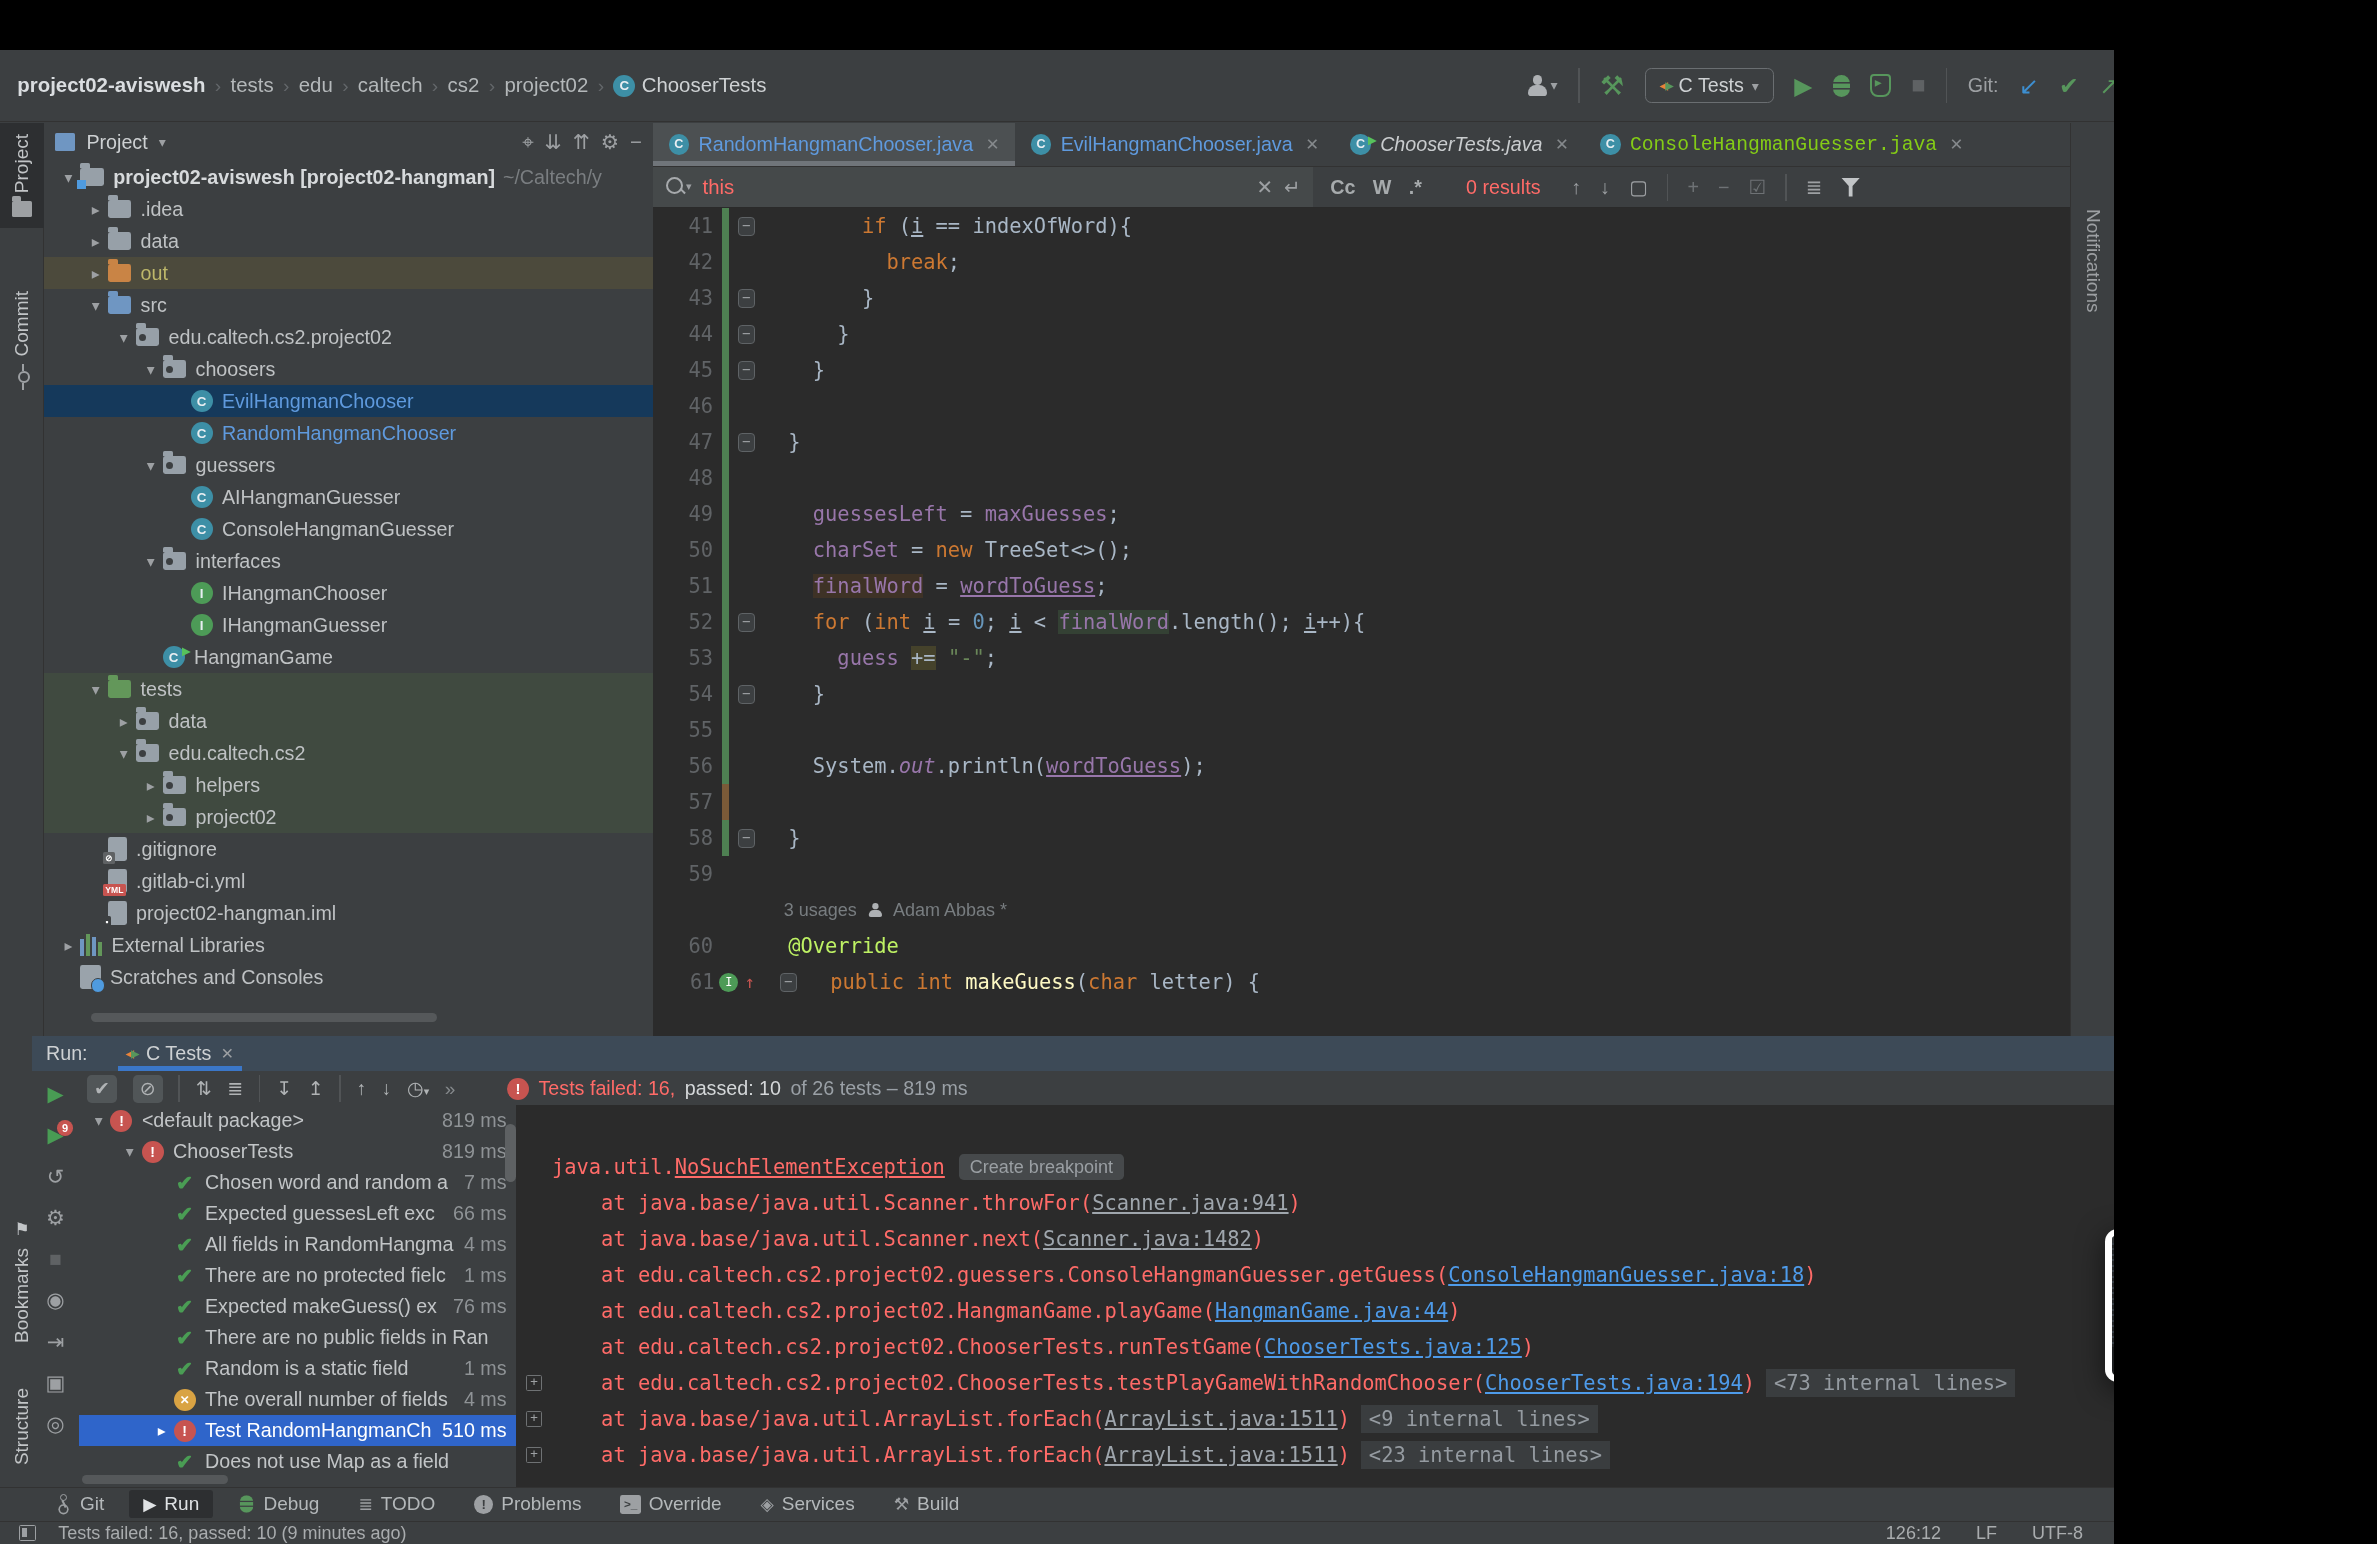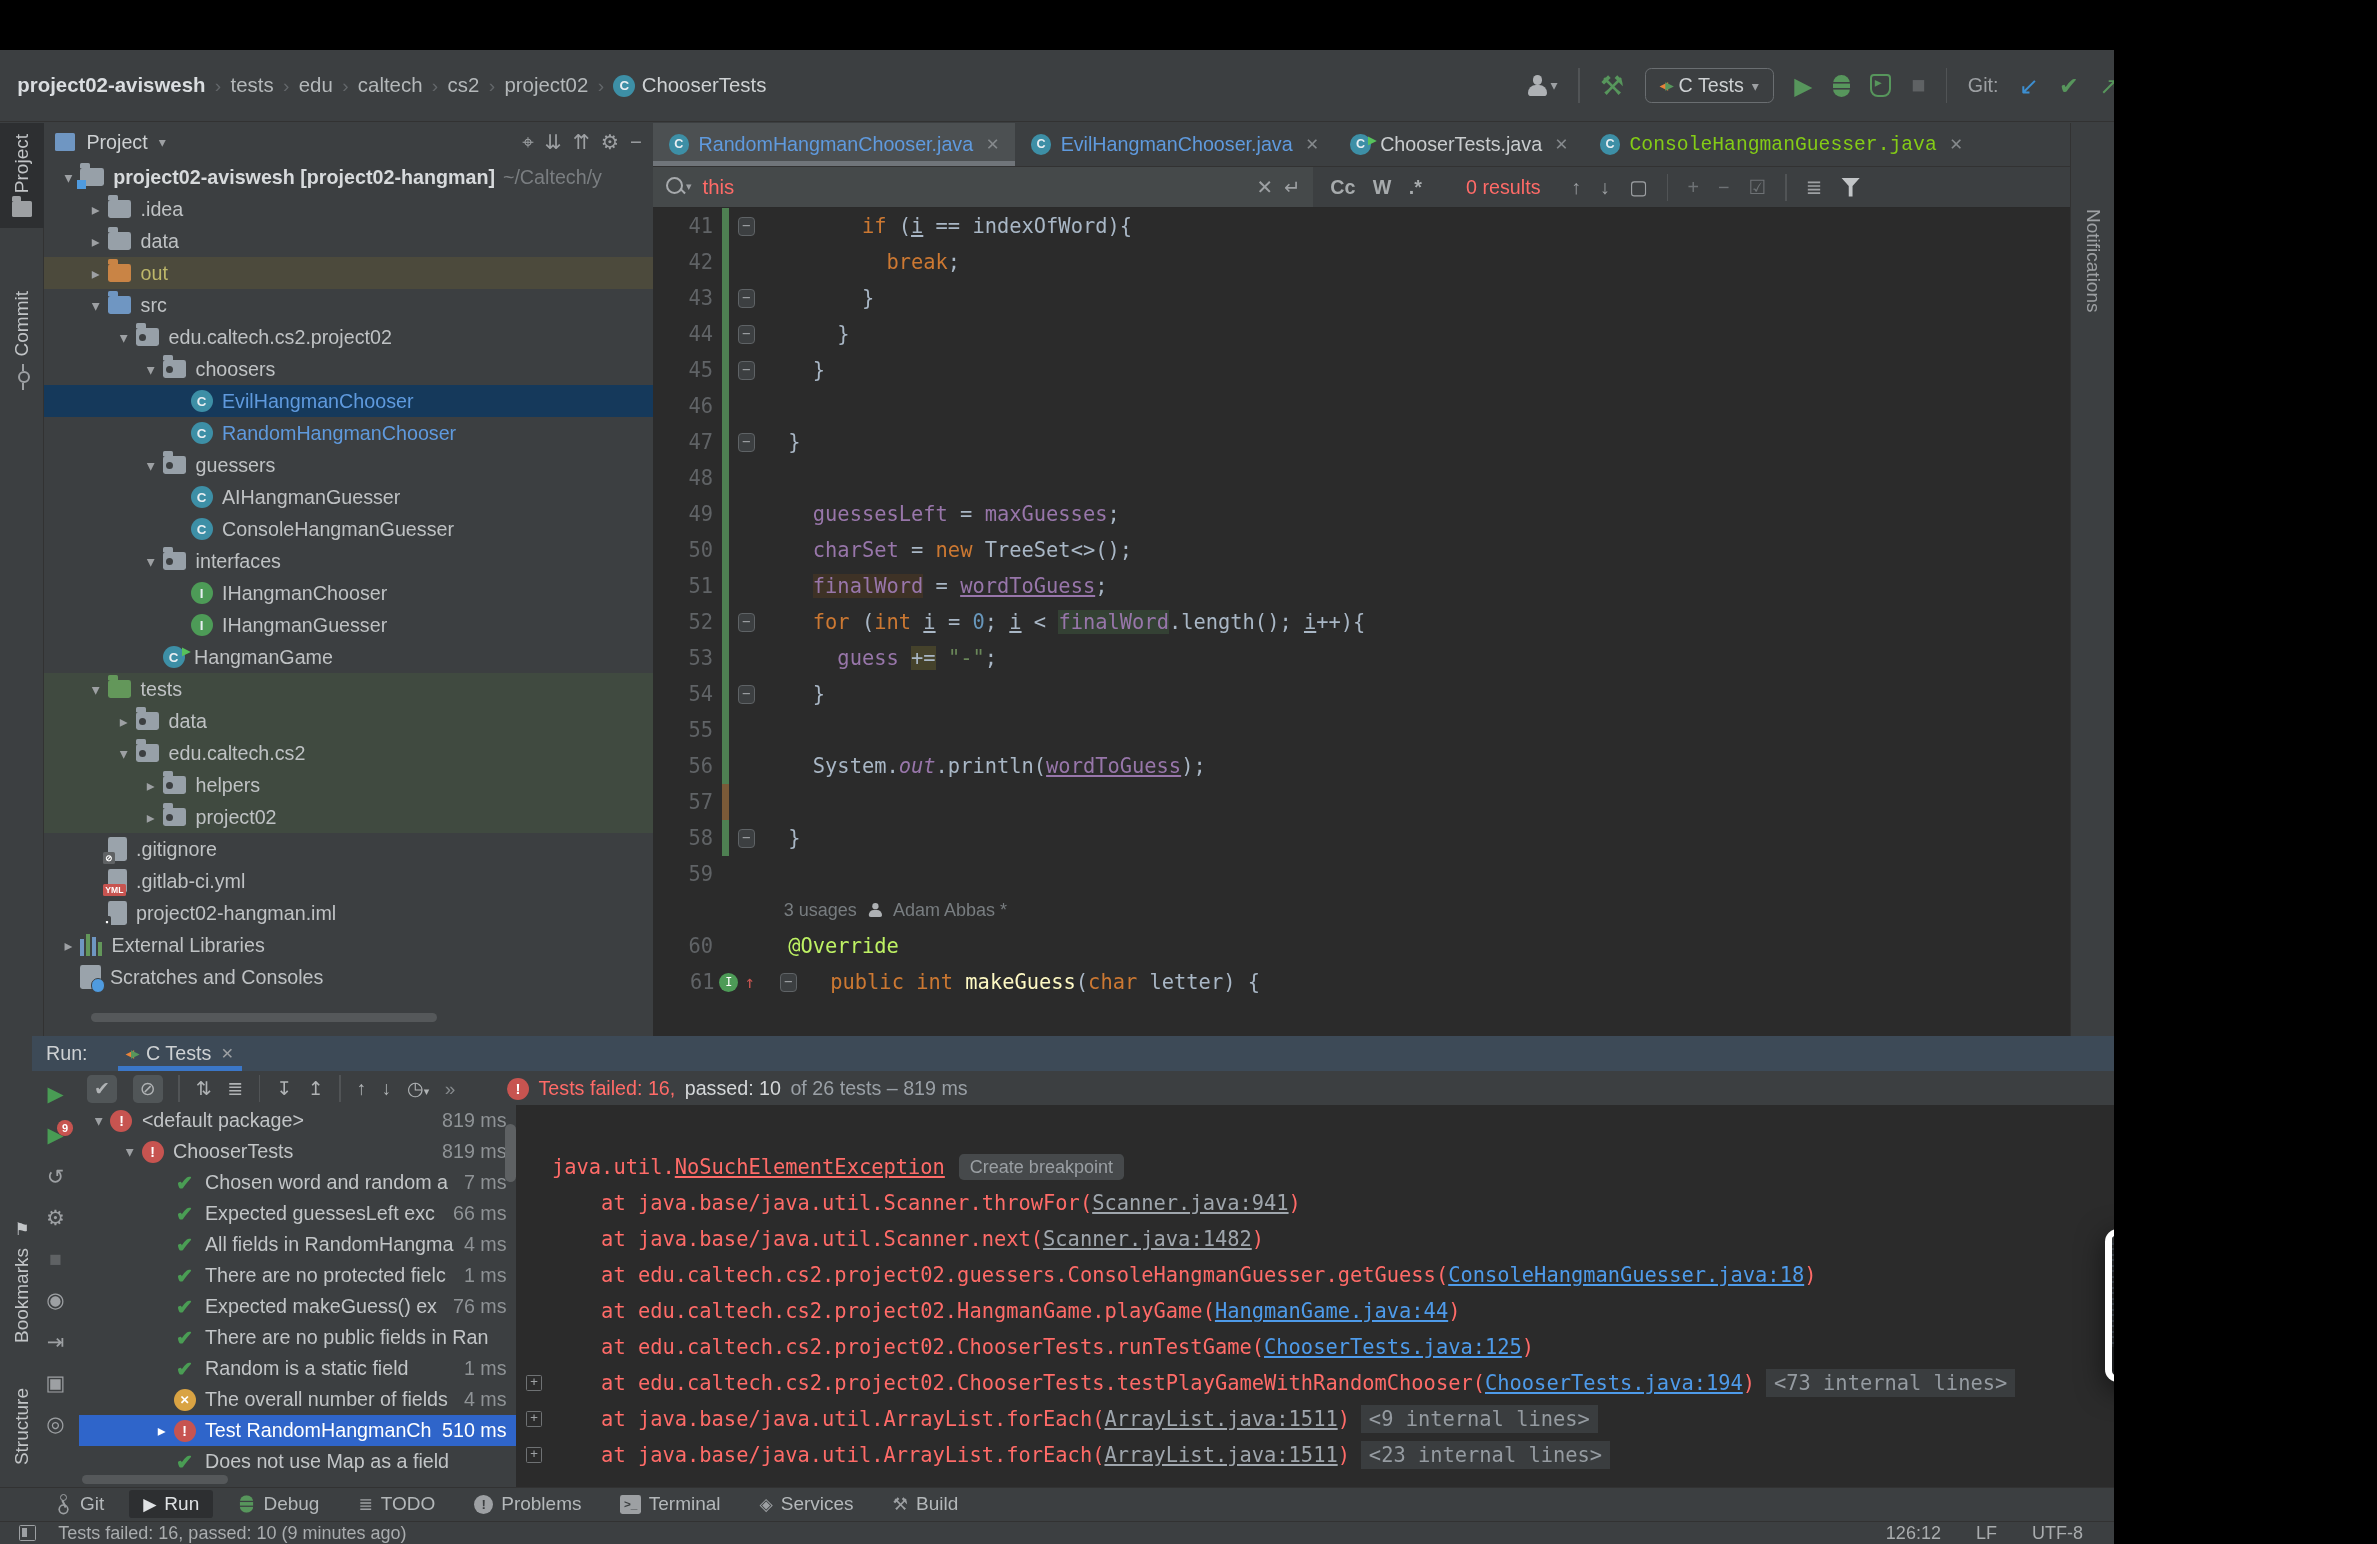--- a/index.html
+++ b/index.html
@@ -428,21 +428,21 @@
           <span style="color: rgb(95, 154, 222);">RandomHangmanChooser.java</span>
           <span class="x">✕</span>
         </div>
         <div class="tab">
           <span class="cls c">C</span>
           <span style="color: rgb(95, 154, 222);">EvilHangmanChooser.java</span>
           <span class="x">✕</span>
         </div>
         <div class="tab">
           <span class="cls c">C<span class="runov">▸</span></span>
-          <span style="color: rgb(201, 204, 206);">ChooserTests.java</span>
+          <span style="color: rgb(201, 204, 206); font-style: italic;">ChooserTests.java</span>
           <span class="x">✕</span>
         </div>
         <div class="tab">
           <span class="cls c">C</span>
           <span style="color: #84cc16; font-family: Liberation Mono, monospace;">ConsoleHangmanGuesser.java</span>
           <span class="x">✕</span>
         </div>
         <div class="tab-more">⋮</div>
       </div>
     <div class="findbar">
@@ -855,21 +855,21 @@
       <div class="twi">
         <span class="gi">≣</span>
         <span>TODO</span>
       </div>
       <div class="twi">
         <span class="prob-ic">!</span>
         <span>Problems</span>
       </div>
       <div class="twi">
         <span class="term-ic">&gt;_</span>
-        <span>Terminal</span>
+        <span>Override</span>
       </div>
       <div class="twi">
         <span class="gi">◈</span>
         <span>Services</span>
       </div>
       <div class="twi">
         <span class="gi">⚒</span>
         <span>Build</span>
       </div>
     </div>

